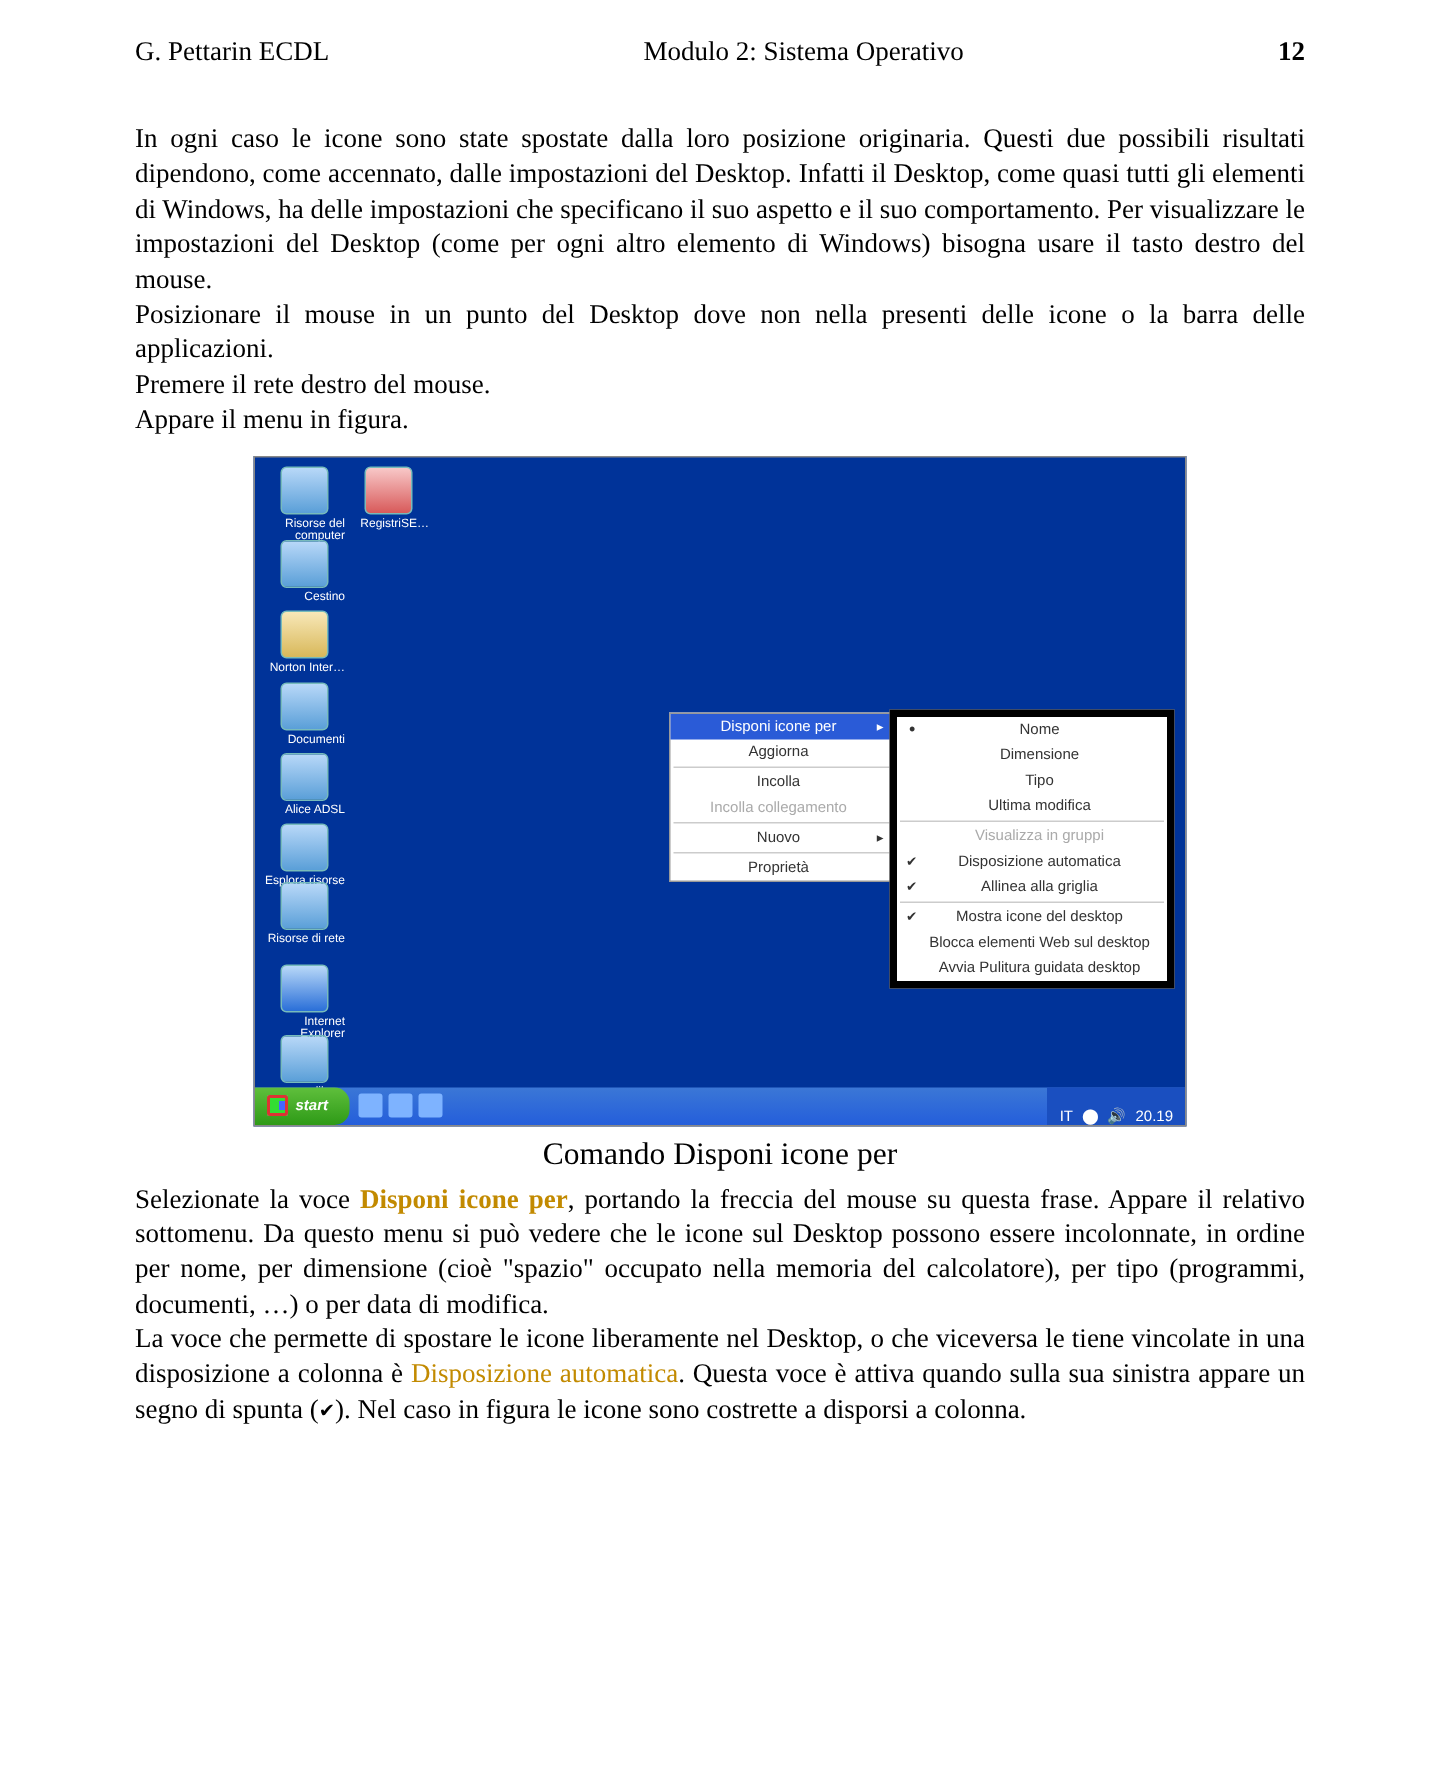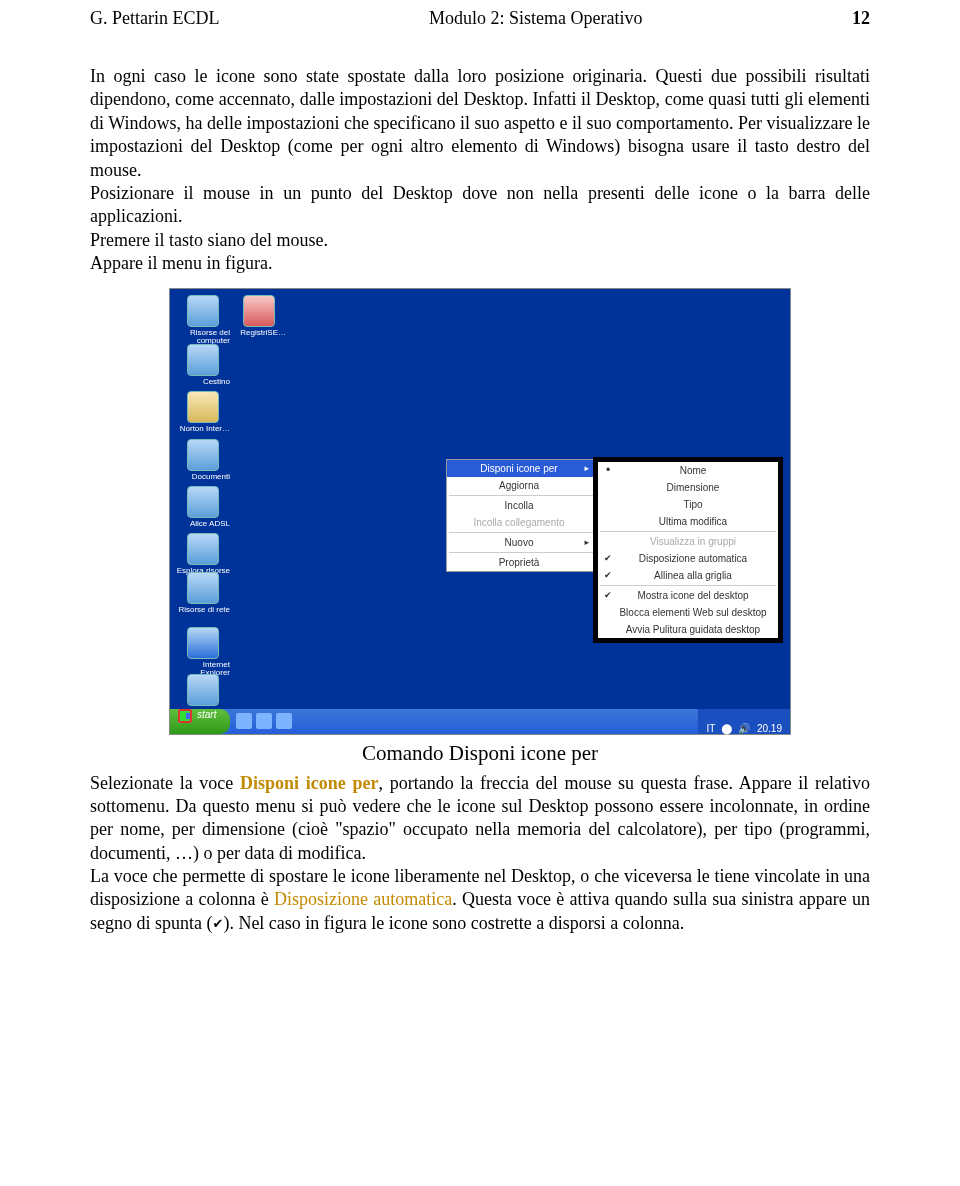--- a/index.html
+++ b/index.html
@@ -1,16 +1,16 @@
 <!DOCTYPE html>
 <html><head>
 <meta charset="utf-8">
 <style>
 body{margin:0;font-family:"Times New Roman",serif;background:#fff;color:#000}
-.page{width:960px;min-height:1186px;margin:0 auto;padding:8px 90px 40px 90px;box-sizing:border-box}
+.page{width:960px;min-height:1186px;margin:0 auto;padding:24px 90px 40px 90px;box-sizing:border-box}
 .hdr{display:flex;justify-content:space-between;font-size:18px;margin-bottom:36px}
 .hdr span:last-child{font-weight:bold}
 .body-text{font-size:18px;line-height:1.3;text-align:justify}
 .body-text p{margin:0}
 .disponi{color:#c28a00;font-weight:bold}
 .dispauto{color:#c28a00}
 .figwrap{text-align:center;margin:12px 0 6px 0}
 .desktop{width:620px;height:445px;margin:0 auto;background:#003399;position:relative;font-family:Tahoma,Arial,sans-serif;border:1px solid #888}
 .dicon{position:absolute;width:54px;text-align:right;font-size:8px;color:#fff;line-height:1.05}
 .dicon .ic{width:30px;height:30px;margin:0 auto 2px;background:linear-gradient(#b8d8f8,#5a9fd8);border-radius:4px;border:1px solid #7bb}
@@ -20,42 +20,42 @@
 .ctxmenu .mi.dis{color:#aaa}
 .ctxmenu .sep{height:1px;background:#ccc;margin:1px 2px}
 .ctxmenu .arr::after{content:"▸";position:absolute;right:6px;font-size:9px}
 .submenu{position:absolute;left:423px;top:168px;width:180px;background:#fff;border:5px solid #000000;font-size:10px;color:#333}
 .submenu .mi{padding:3px 10px 3px 20px;position:relative;white-space:nowrap}
 .submenu .mi.dis{color:#aaa}
 .submenu .sep{height:1px;background:#ccc;margin:1px 2px}
 .submenu .chk::before{content:"✔";position:absolute;left:6px;font-size:9px}
 .submenu .dot::before{content:"•";position:absolute;left:8px;font-size:12px;line-height:10px}
 .taskbar{position:absolute;left:0;right:0;bottom:0;height:25px;background:linear-gradient(#3b77d6,#245edb);display:flex;align-items:center;color:#fff;font-size:10px}
-.startbtn{height:25px;background:linear-gradient(#5fbf3c,#2e9a17);padding:0 14px 0 8px;display:flex;font-weight:normal;font-style:italic;border-radius:0 10px 10px 0}
+.startbtn{height:25px;background:linear-gradient(#5fbf3c,#2e9a17);padding:0 14px 0 8px;display:flex;align-items:center;font-weight:bold;font-style:italic;border-radius:0 10px 10px 0}
 .startbtn .winlogo{width:14px;height:14px;background:#fff;margin-right:5px;border-radius:2px;box-shadow:inset 0 0 0 2px #d33,inset 4px 0 0 4px #3d3,inset -4px 0 0 4px #46f,inset 0 -4px 0 4px #fd3}
 .qlaunch{display:flex;gap:4px;margin-left:6px}
 .qlaunch .ql{width:16px;height:16px;background:#7eb3ff;border-radius:2px}
 .tray{margin-left:auto;display:flex;align-items:flex-end;gap:6px;padding:0 8px;background:#1a4fc0;height:25px}
 .caption{font-size:21px;margin-top:6px}
 .tick{font-size:13px;vertical-align:middle}
 </style>
 </head>
 <body>
 
 <div class="page">
  <div class="hdr">
   <span>G. Pettarin ECDL</span>
   <span>Modulo 2: Sistema Operativo</span>
   <span>12</span>
  </div>
 
  <div class="body-text">
   <p>In ogni caso le icone sono state spostate dalla loro posizione originaria. Questi due possibili risultati dipendono, come accennato, dalle impostazioni del Desktop. Infatti il Desktop, come quasi tutti gli elementi di Windows, ha delle impostazioni che specificano il suo aspetto e il suo comportamento. Per visualizzare le impostazioni del Desktop (come per ogni altro elemento di Windows) bisogna usare il tasto destro del mouse.</p>
   <p>Posizionare il mouse in un punto del Desktop dove non nella presenti delle icone o la barra delle applicazioni.</p>
-  <p>Premere il tasto siano del mouse.</p>
+  <p>Premere il rete destro del mouse.</p>
   <p>Appare il menu in figura.</p>
  </div>
 
  <div class="figwrap">
   <div class="desktop">
    <div class="dicon" style="left:6px;top:6px"><div class="ic"></div><span>Risorse del computer</span></div>
    <div class="dicon" style="left:62px;top:6px"><div class="ic" style="background:linear-gradient(#f8c8c8,#d85a5a)"></div><span>RegistriSE…</span></div>
    <div class="dicon" style="left:6px;top:55px"><div class="ic"></div><span>Cestino</span></div>
    <div class="dicon" style="left:6px;top:102px"><div class="ic" style="background:linear-gradient(#f8e8b8,#d8b85a)"></div><span>Norton Inter…</span></div>
    <div class="dicon" style="left:6px;top:150px"><div class="ic"></div><span>Documenti</span></div>

